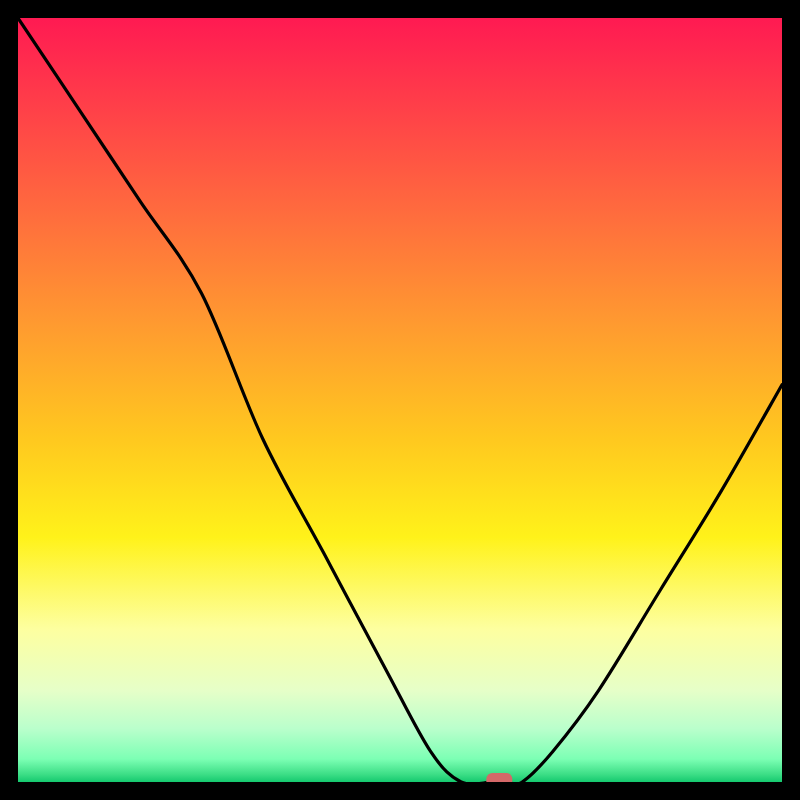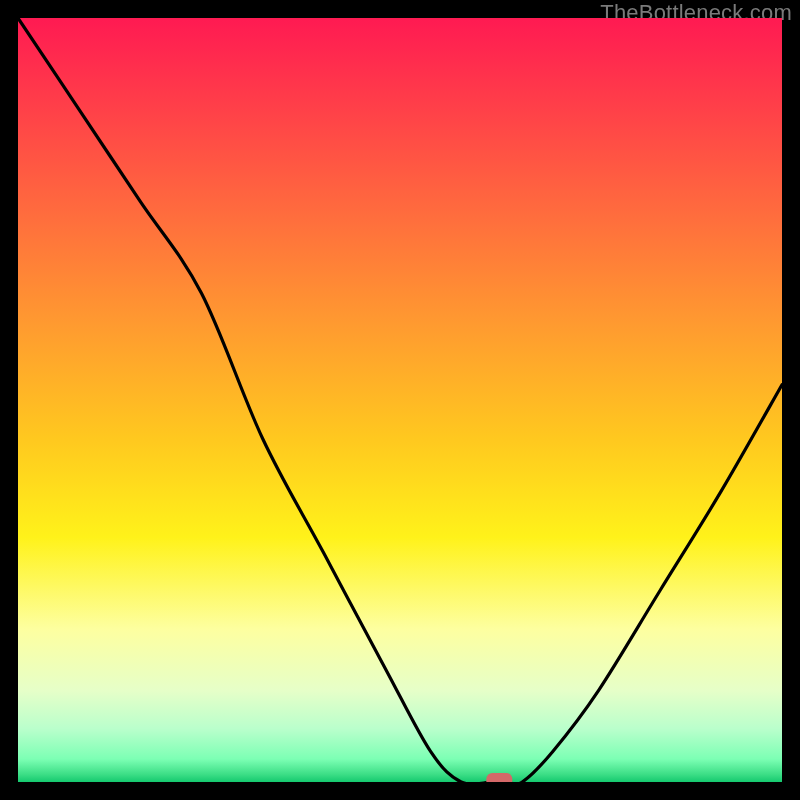--- a/index.html
+++ b/index.html
@@ -58,21 +58,20 @@
   }
   .marker {
     fill: #d46868;
     stroke: none;
   }
 </style>
 </head>
 <body>
 
 <div class="frame">
-  <div class="attribution">TheBottleneck.com</div>
 
   <div class="plot">
     <svg class="curve" viewBox="0 0 764 764" preserveAspectRatio="none">
       <path id="curve-path" fill="none" stroke="#000" stroke-width="3.2" stroke-linecap="round" stroke-linejoin="round" d="M 0.00 0.00 C 10.19 15.28, 40.75 61.12, 61.12 91.68 C 81.49 122.24, 101.87 152.80, 122.24 183.36 C 142.61 213.92, 162.99 235.57, 183.36 275.04 C 203.73 314.51, 224.11 376.91, 244.48 420.20 C 264.85 463.49, 285.23 496.60, 305.60 534.80 C 325.97 573.00, 348.89 616.29, 366.72 649.40 C 384.55 682.51, 399.83 714.34, 412.56 733.44 C 425.29 752.54, 432.93 758.91, 443.12 764.00 C 453.31 769.09, 466.04 764.00, 473.68 764.00 C 481.32 764.00, 483.87 764.00, 488.96 764.00 C 494.05 764.00, 496.60 769.09, 504.24 764.00 C 511.88 758.91, 522.07 748.72, 534.80 733.44 C 547.53 718.16, 562.81 699.06, 580.64 672.32 C 598.47 645.58, 621.39 606.11, 641.76 573.00 C 662.13 539.89, 682.51 508.06, 702.88 473.68 C 723.25 439.30, 753.81 384.55, 764.00 366.72"></path>
       <rect id="marker" class="marker" rx="6" ry="6" x="468.32" y="755.00" width="26" height="14"></rect>
     </svg>
   </div>
 </div>
 
 </body></html>

